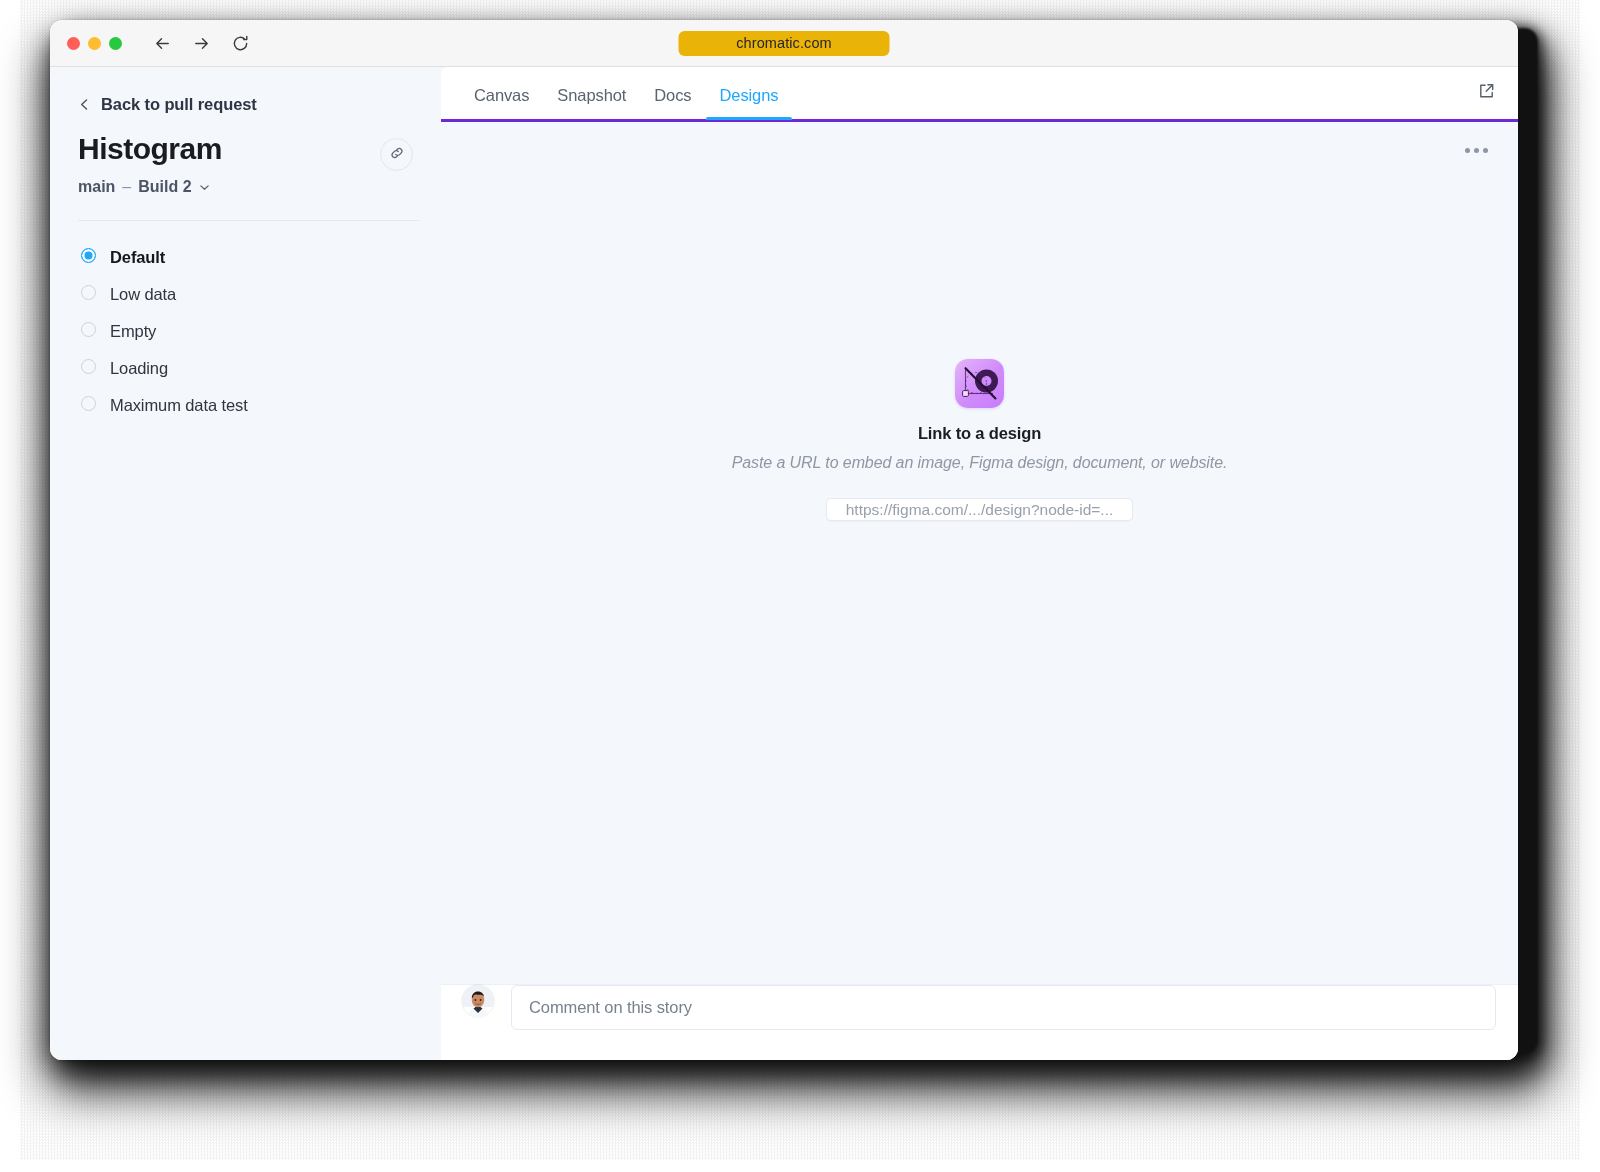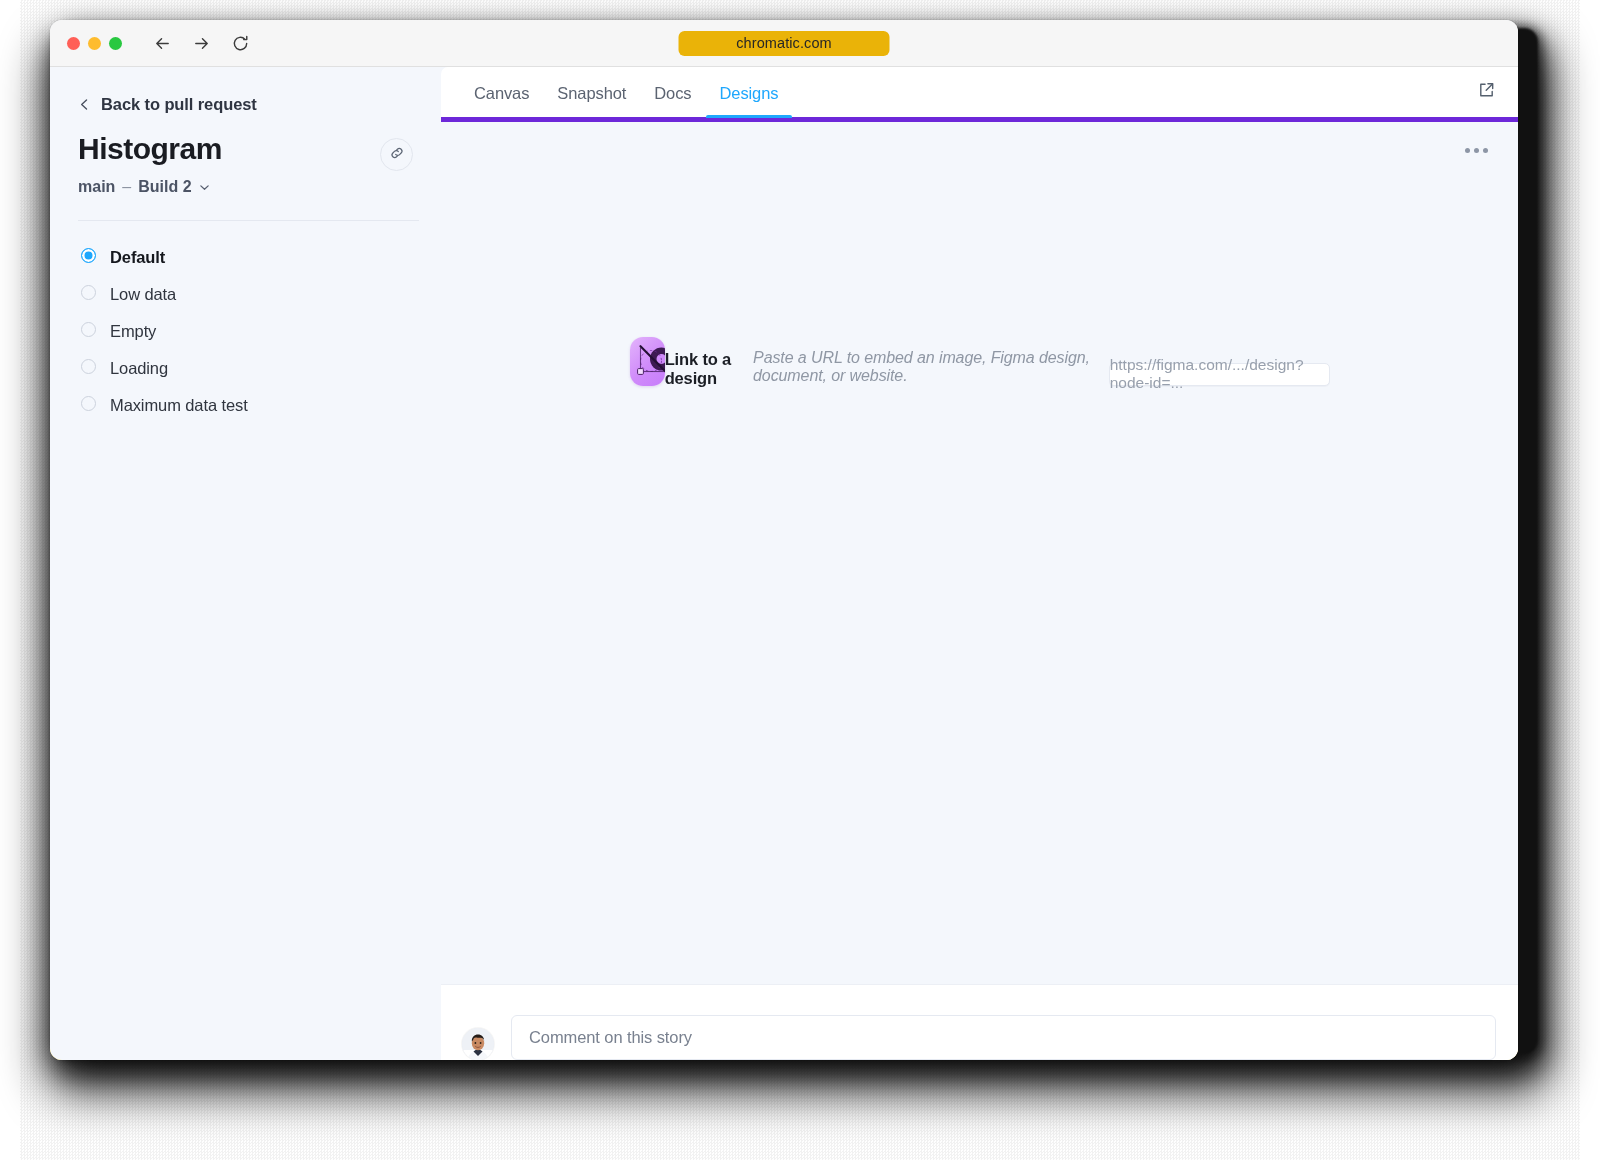--- a/index.html
+++ b/index.html
@@ -167,21 +167,21 @@
     min-width: 0;
   }
 
   .tabbar {
     height: 55px;
     background: #ffffff;
     border-top-left-radius: 7px;
     display: flex; align-items: center;
     position: relative;
     flex: 0 0 55px;
-    border-bottom: 5px solid #6d28d9;
+    border-bottom: 3px solid #6d28d9;
   }
   .tabs { display: flex; align-items: flex-end; padding-left: 19px; height: 100%; }
   .tab {
     position: relative;
     padding: 0 14px 14px 14px;
     font-size: 16.5px; color: #5b6371; font-weight: 400;
     cursor: pointer;
     display: flex; align-items: flex-end; height: 100%;
     letter-spacing: -0.1px;
   }
@@ -208,22 +208,22 @@
   .kebab {
     position: absolute; right: 24px; top: 20px;
     display: flex; gap: 4px; cursor: pointer;
     padding: 6px;
   }
   .kebab i { width: 5px; height: 5px; border-radius: 50%; background: #8d96a6; display: block; }
 
   .empty-state {
     position: absolute;
     left: 50%; transform: translateX(-50%);
-    top: 212px;
-    display: flex; flex-direction: row; align-items: center;
+    top: 237px;
+    display: flex; flex-direction: column; align-items: center;
     width: 700px;
   }
   .design-icon {
     width: 49px; height: 49px; border-radius: 13px;
     background: linear-gradient(135deg,#e3b4fb 0%, #d08bfa 55%, #c77dfb 100%);
     position: relative;
     overflow: hidden;
     box-shadow: 0 1px 3px rgba(120,60,180,0.18);
   }
   .design-icon svg { position: absolute; left: 0; top: 0; }
@@ -249,21 +249,21 @@
     font-size: 15.5px; color: #98a0ad;
     cursor: text;
     box-shadow: 0 1px 1px rgba(23,30,48,0.03);
   }
 
   
   .commentbar {
     flex: 0 0 76px;
     background: #ffffff;
     border-top: 1px solid #eceff5;
-    display: flex; align-items: flex-end;
+    display: flex; align-items: flex-start;
     padding: 0 22px 0 21px;
     gap: 17px;
   }
   .avatar {
     width: 32px; height: 32px; border-radius: 50%;
     overflow: hidden; flex: 0 0 32px;
     background: #e9edf3;
     position: relative;
     box-shadow: 0 0 0 1px rgba(0,0,0,0.04);
   }

